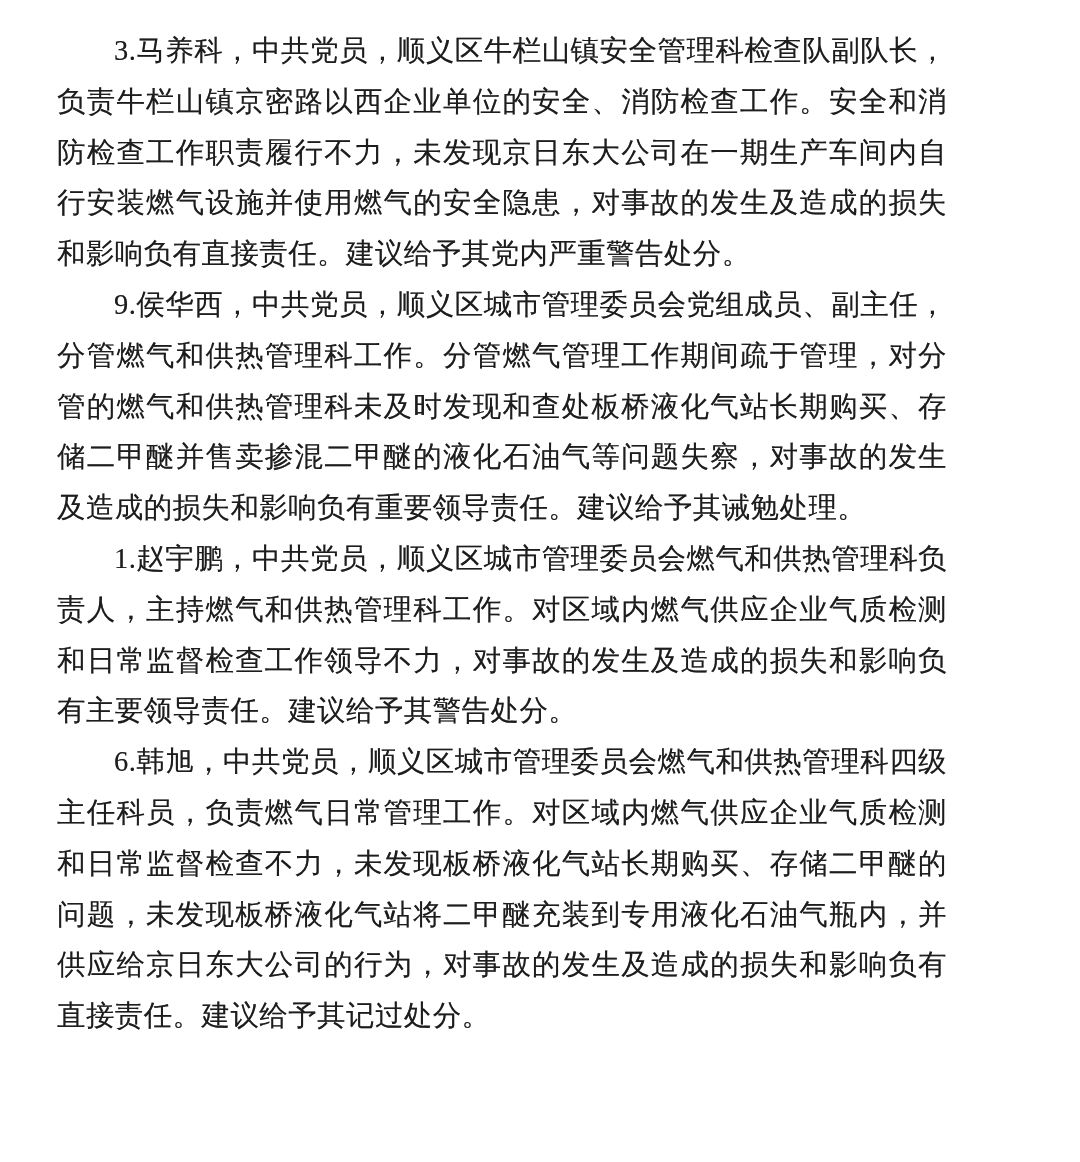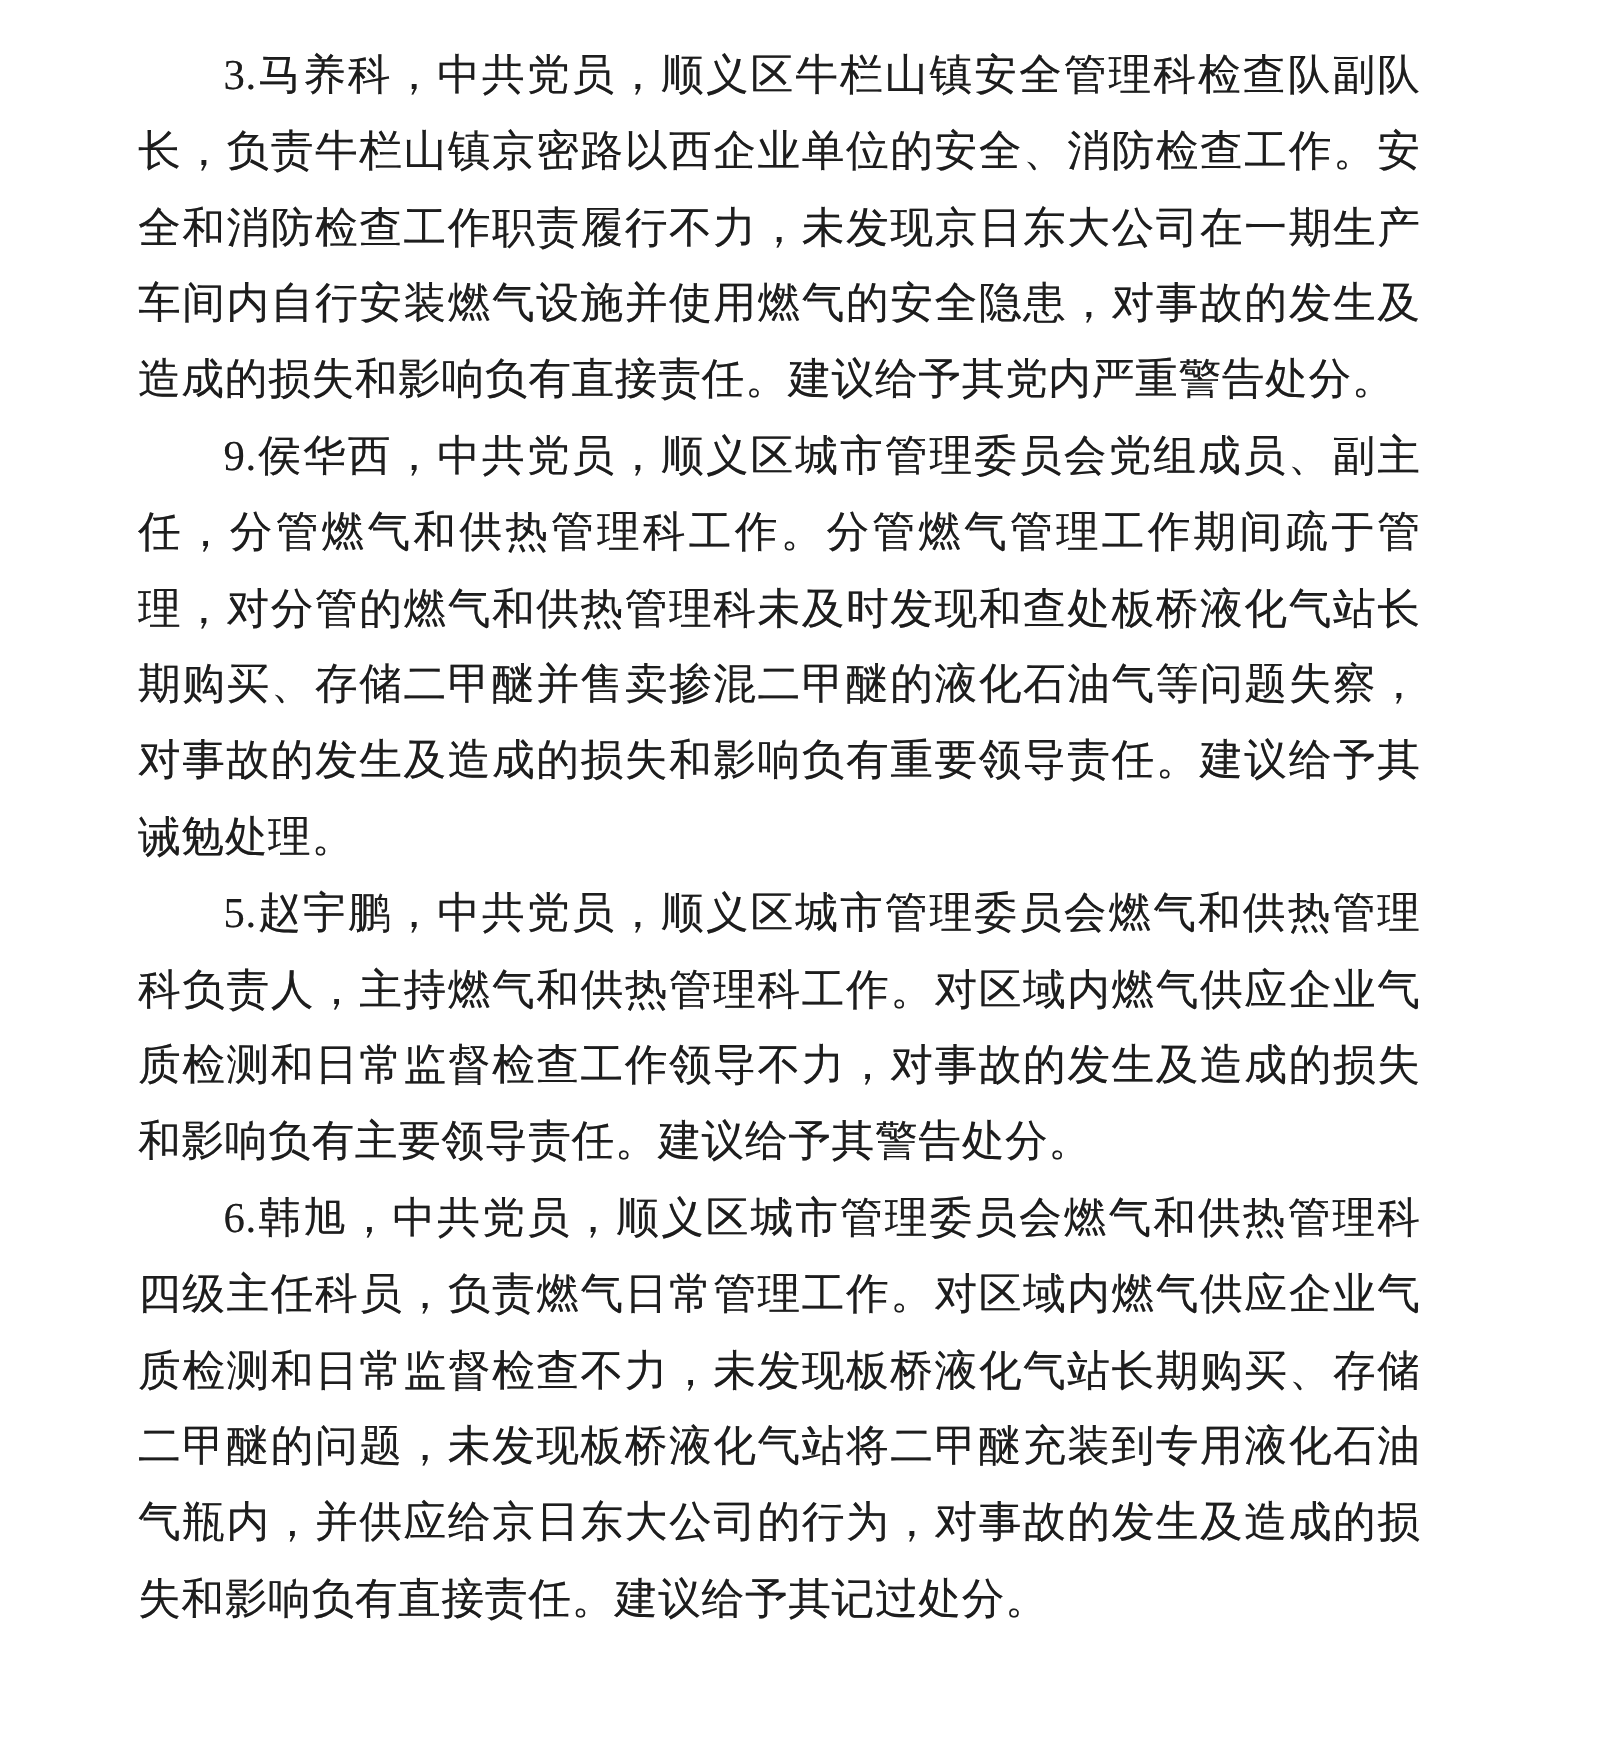--- a/index.html
+++ b/index.html
@@ -9,21 +9,21 @@
   body {
     width: 1080px;
     height: 1162px;
     background: #ffffff;
     overflow: hidden;
   }
   .page {
     box-sizing: border-box;
     width: 1080px;
     height: 1162px;
-    padding: 26px 133px 20px 92px;
+    padding: 26px 133px 20px 57px;
     background: #ffffff;
   }
   .para {
     margin: 0;
     font-family: "Liberation Serif", "DejaVu Serif", serif;
     font-size: 28.5px;
     line-height: 50.8px;
     letter-spacing: 0.4px;
     color: #1d1d1d;
     text-align: justify;
@@ -33,15 +33,15 @@
     
     text-shadow: 0 0 0.4px rgba(40,40,40,0.55);
   }
 </style>
 </head>
 <body>
 
 <div class="page">
   <p class="para">3.马养科，中共党员，顺义区牛栏山镇安全管理科检查队副队长，负责牛栏山镇京密路以西企业单位的安全、消防检查工作。安全和消防检查工作职责履行不力，未发现京日东大公司在一期生产车间内自行安装燃气设施并使用燃气的安全隐患，对事故的发生及造成的损失和影响负有直接责任。建议给予其党内严重警告处分。</p>
   <p class="para">9.侯华西，中共党员，顺义区城市管理委员会党组成员、副主任，分管燃气和供热管理科工作。分管燃气管理工作期间疏于管理，对分管的燃气和供热管理科未及时发现和查处板桥液化气站长期购买、存储二甲醚并售卖掺混二甲醚的液化石油气等问题失察，对事故的发生及造成的损失和影响负有重要领导责任。建议给予其诫勉处理。</p>
-  <p class="para">5.赵宇鹏，中共党员，顺义区城市管理委员会燃气和供热管理科负责人，主持燃气和供热管理科工作。对区域内燃气供应企业气质检测和日常监督检查工作领导不力，对事故的发生及造成的损失和影响负有主要领导责任。建议给予其警告处分。</p>
+  <p class="para">1.赵宇鹏，中共党员，顺义区城市管理委员会燃气和供热管理科负责人，主持燃气和供热管理科工作。对区域内燃气供应企业气质检测和日常监督检查工作领导不力，对事故的发生及造成的损失和影响负有主要领导责任。建议给予其警告处分。</p>
   <p class="para">6.韩旭，中共党员，顺义区城市管理委员会燃气和供热管理科四级主任科员，负责燃气日常管理工作。对区域内燃气供应企业气质检测和日常监督检查不力，未发现板桥液化气站长期购买、存储二甲醚的问题，未发现板桥液化气站将二甲醚充装到专用液化石油气瓶内，并供应给京日东大公司的行为，对事故的发生及造成的损失和影响负有直接责任。建议给予其记过处分。</p>
 </div>
 
 </body></html>

